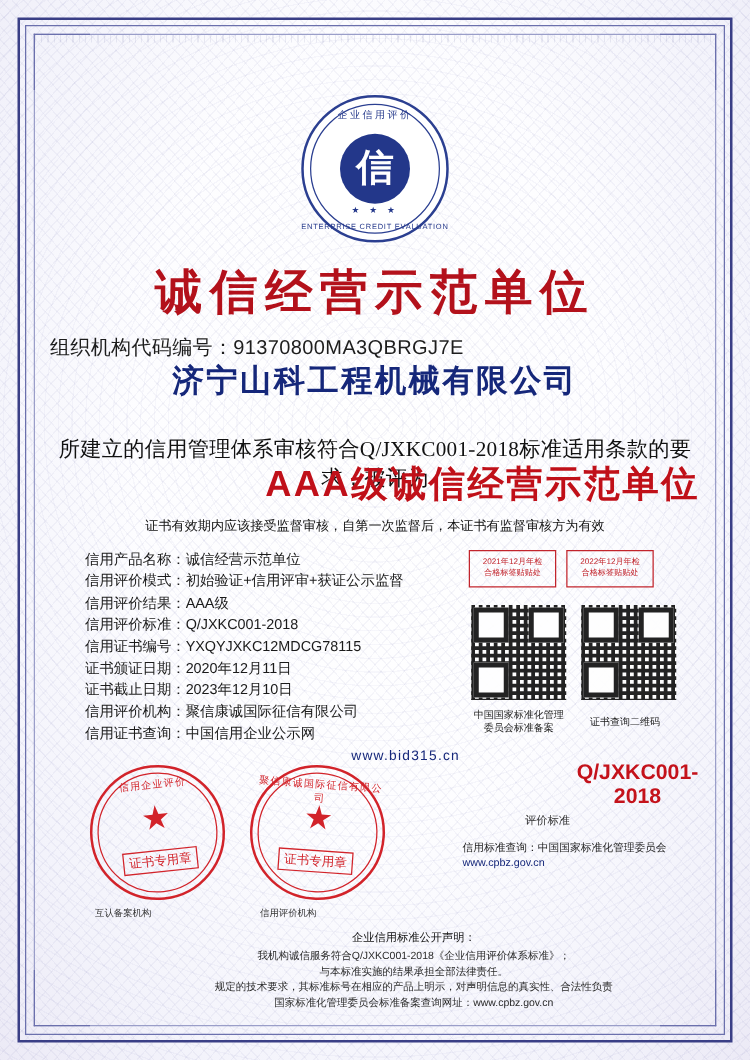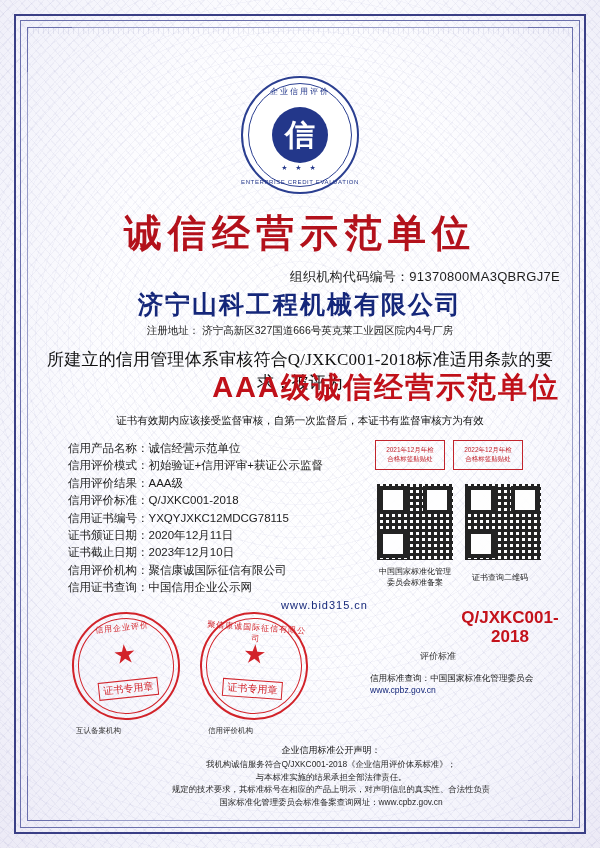--- a/index.html
+++ b/index.html
@@ -68,22 +68,22 @@
   .emb-bot{bottom:9px;font-size:6px;letter-spacing:.6px;}
   .emb-star{position:absolute;left:50%;transform:translateX(-50%);bottom:22px;color:#23378a;font-size:7px;letter-spacing:3px;}
 
   
   .main-title{
     position:absolute;left:0;right:0;top:172px;text-align:center;
     font-size:38px;font-weight:bold;color:#b3111b;letter-spacing:6px;
     font-family:"DejaVu Sans","Liberation Sans",sans-serif;
   }
   .org-code{
-    position:absolute;left:0;right:0;top:232px;text-align:right;
-    font-size:13px;color:#1d1d1d;letter-spacing:.3px;
+    position:absolute;left:0;right:0;top:232px;text-align:left;
+    font-size:16px;color:#1d1d1d;letter-spacing:.3px;
   }
   .company{
     position:absolute;left:0;right:0;top:252px;text-align:center;
     font-size:25px;font-weight:bold;color:#15277a;letter-spacing:2px;
   }
   .addr{
     position:absolute;left:0;right:0;top:288px;text-align:center;
     font-size:10.5px;color:#1d1d1d;
   }
   .standard-line{
@@ -207,21 +207,20 @@
       <div class="emblem-inner">
         <span>信</span>
       </div>
       <div class="emb-star">★ ★ ★</div>
       <div class="emb-bot">ENTERPRISE CREDIT EVALUATION</div>
     </div>
 
     <div class="main-title">诚信经营示范单位</div>
     <div class="org-code">组织机构代码编号：91370800MA3QBRGJ7E</div>
     <div class="company">济宁山科工程机械有限公司</div>
-    <div class="addr">注册地址：   济宁高新区327国道666号英克莱工业园区院内4号厂房</div>
     <div class="standard-line">所建立的信用管理体系审核符合Q/JXKC001-2018标准适用条款的要求，被评为</div>
     <div class="aaa-title">AAA级诚信经营示范单位</div>
     <div class="valid-note">证书有效期内应该接受监督审核，自第一次监督后，本证书有监督审核方为有效</div>
 
     <div class="info">
       <div class="row"><span class="lbl">信用产品名称：</span><span class="val">诚信经营示范单位</span></div>
       <div class="row"><span class="lbl">信用评价模式：</span><span class="val">初始验证+信用评审+获证公示监督</span></div>
       <div class="row"><span class="lbl">信用评价结果：</span><span class="val">AAA级</span></div>
       <div class="row"><span class="lbl">信用评价标准：</span><span class="val">Q/JXKC001-2018</span></div>
       <div class="row"><span class="lbl">信用证书编号：</span><span class="val">YXQYJXKC12MDCG78115</span></div>

